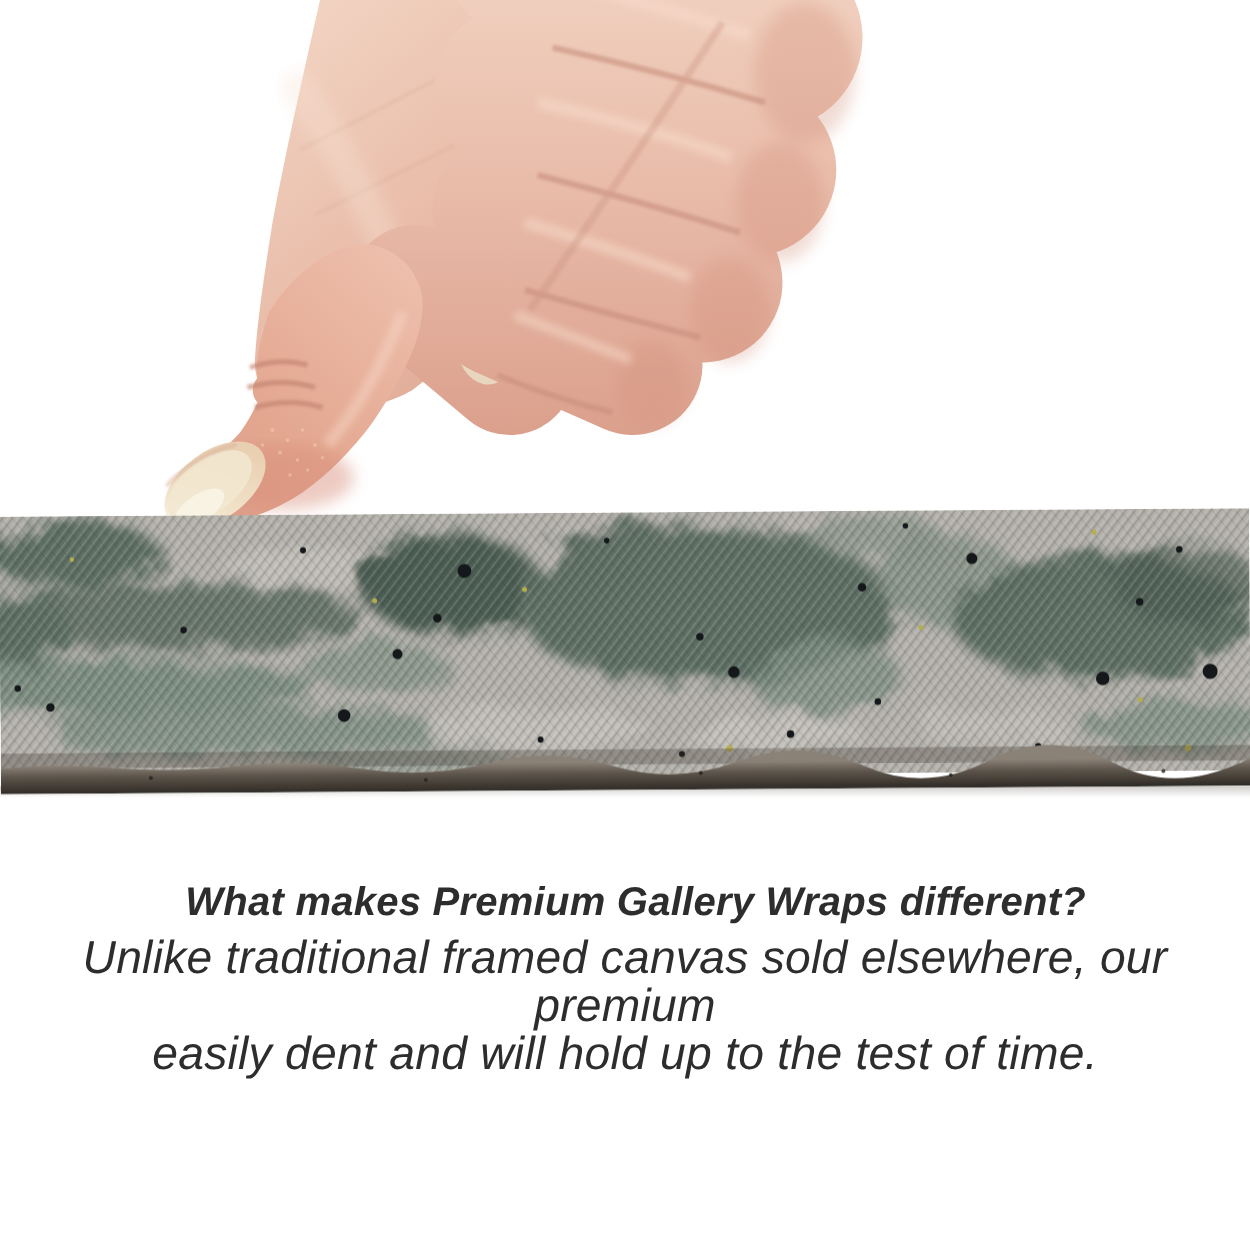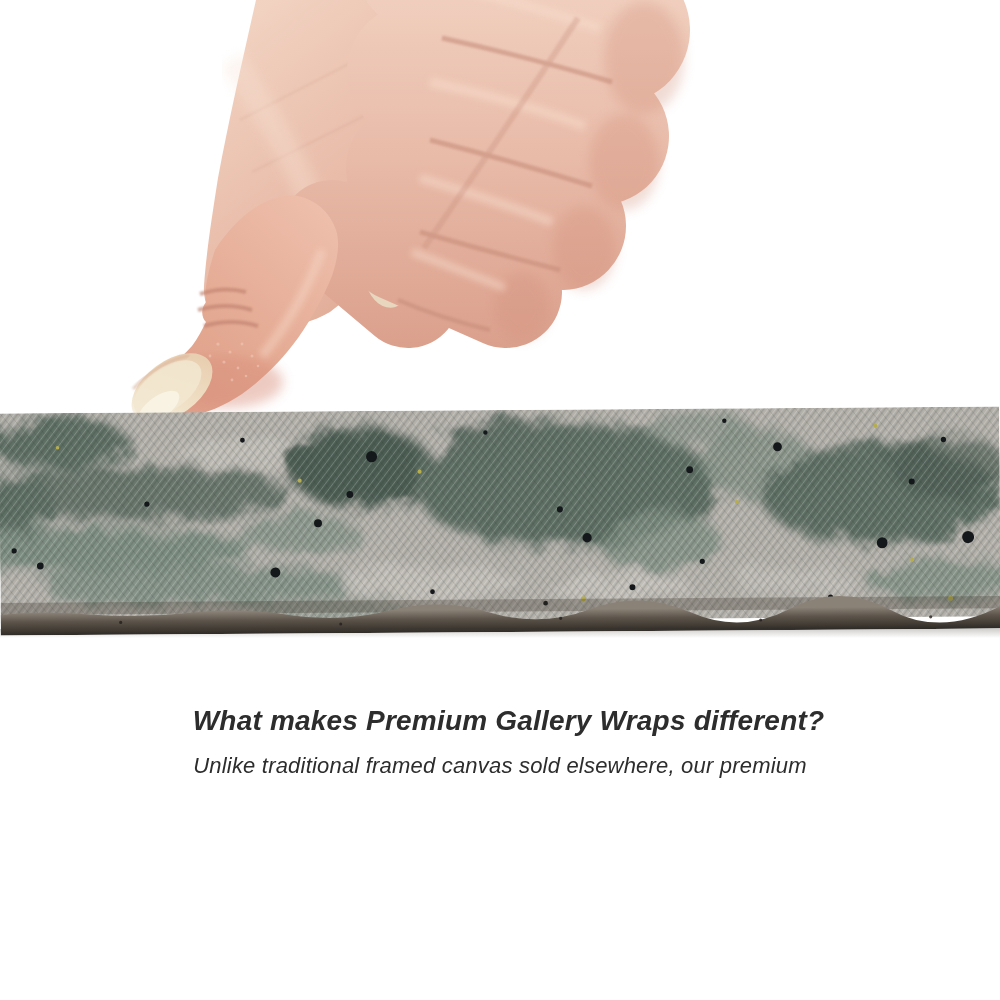--- a/index.html
+++ b/index.html
@@ -4,23 +4,23 @@
 <style>
   html,body{margin:0;padding:0;background:#fff;}
   .page{position:relative;width:1000px;height:1000px;background:#ffffff;overflow:hidden;
         font-family:"Liberation Sans",sans-serif;}
   .hand-wrap{position:absolute;left:0;top:0;width:1000px;height:450px;}
   .strip-wrap{position:absolute;left:0;top:410px;width:1000px;height:222px;
               transform:rotate(-0.4deg);}
   .strip-shadow{position:absolute;left:0;top:629px;width:1000px;height:9px;
                 background:linear-gradient(to bottom,rgba(70,62,52,0.25),rgba(70,62,52,0));}
   .copy{position:absolute;left:0;right:0;top:700px;text-align:center;color:#2d2d2d;}
-  .copy h1{margin:0 0 5px 0;font-style:italic;font-weight:700;font-size:28px;
+  .copy h1{margin:0 0 5px 0;font-style:italic;font-weight:700;font-size:32px;
            line-height:42px;letter-spacing:.2px;padding-left:17px;}
-  .copy .line{font-style:italic;font-weight:400;font-size:22px;line-height:38.6px;
+  .copy .line{font-style:italic;font-weight:400;font-size:37px;line-height:38.6px;
               letter-spacing:.2px;}
 </style>
 </head>
 <body>
 
 <div class="page">
 
   <div class="hand-wrap">
   <svg width="1000" height="450" viewBox="0 0 1000 450">
     <defs>
@@ -258,15 +258,16 @@
       <circle cx="930" cy="206" r="1.6"></circle>
     </g>
   </svg>
   </div>
 
   <div class="strip-shadow"></div>
 
   <div class="copy">
     <h1>What makes Premium Gallery Wraps different?</h1>
     <div class="line">Unlike traditional framed canvas sold elsewhere, our premium</div>
+    <div class="line">easily dent and will hold up to the test of time.</div>
   </div>
 
 </div>
 
 </body></html>

